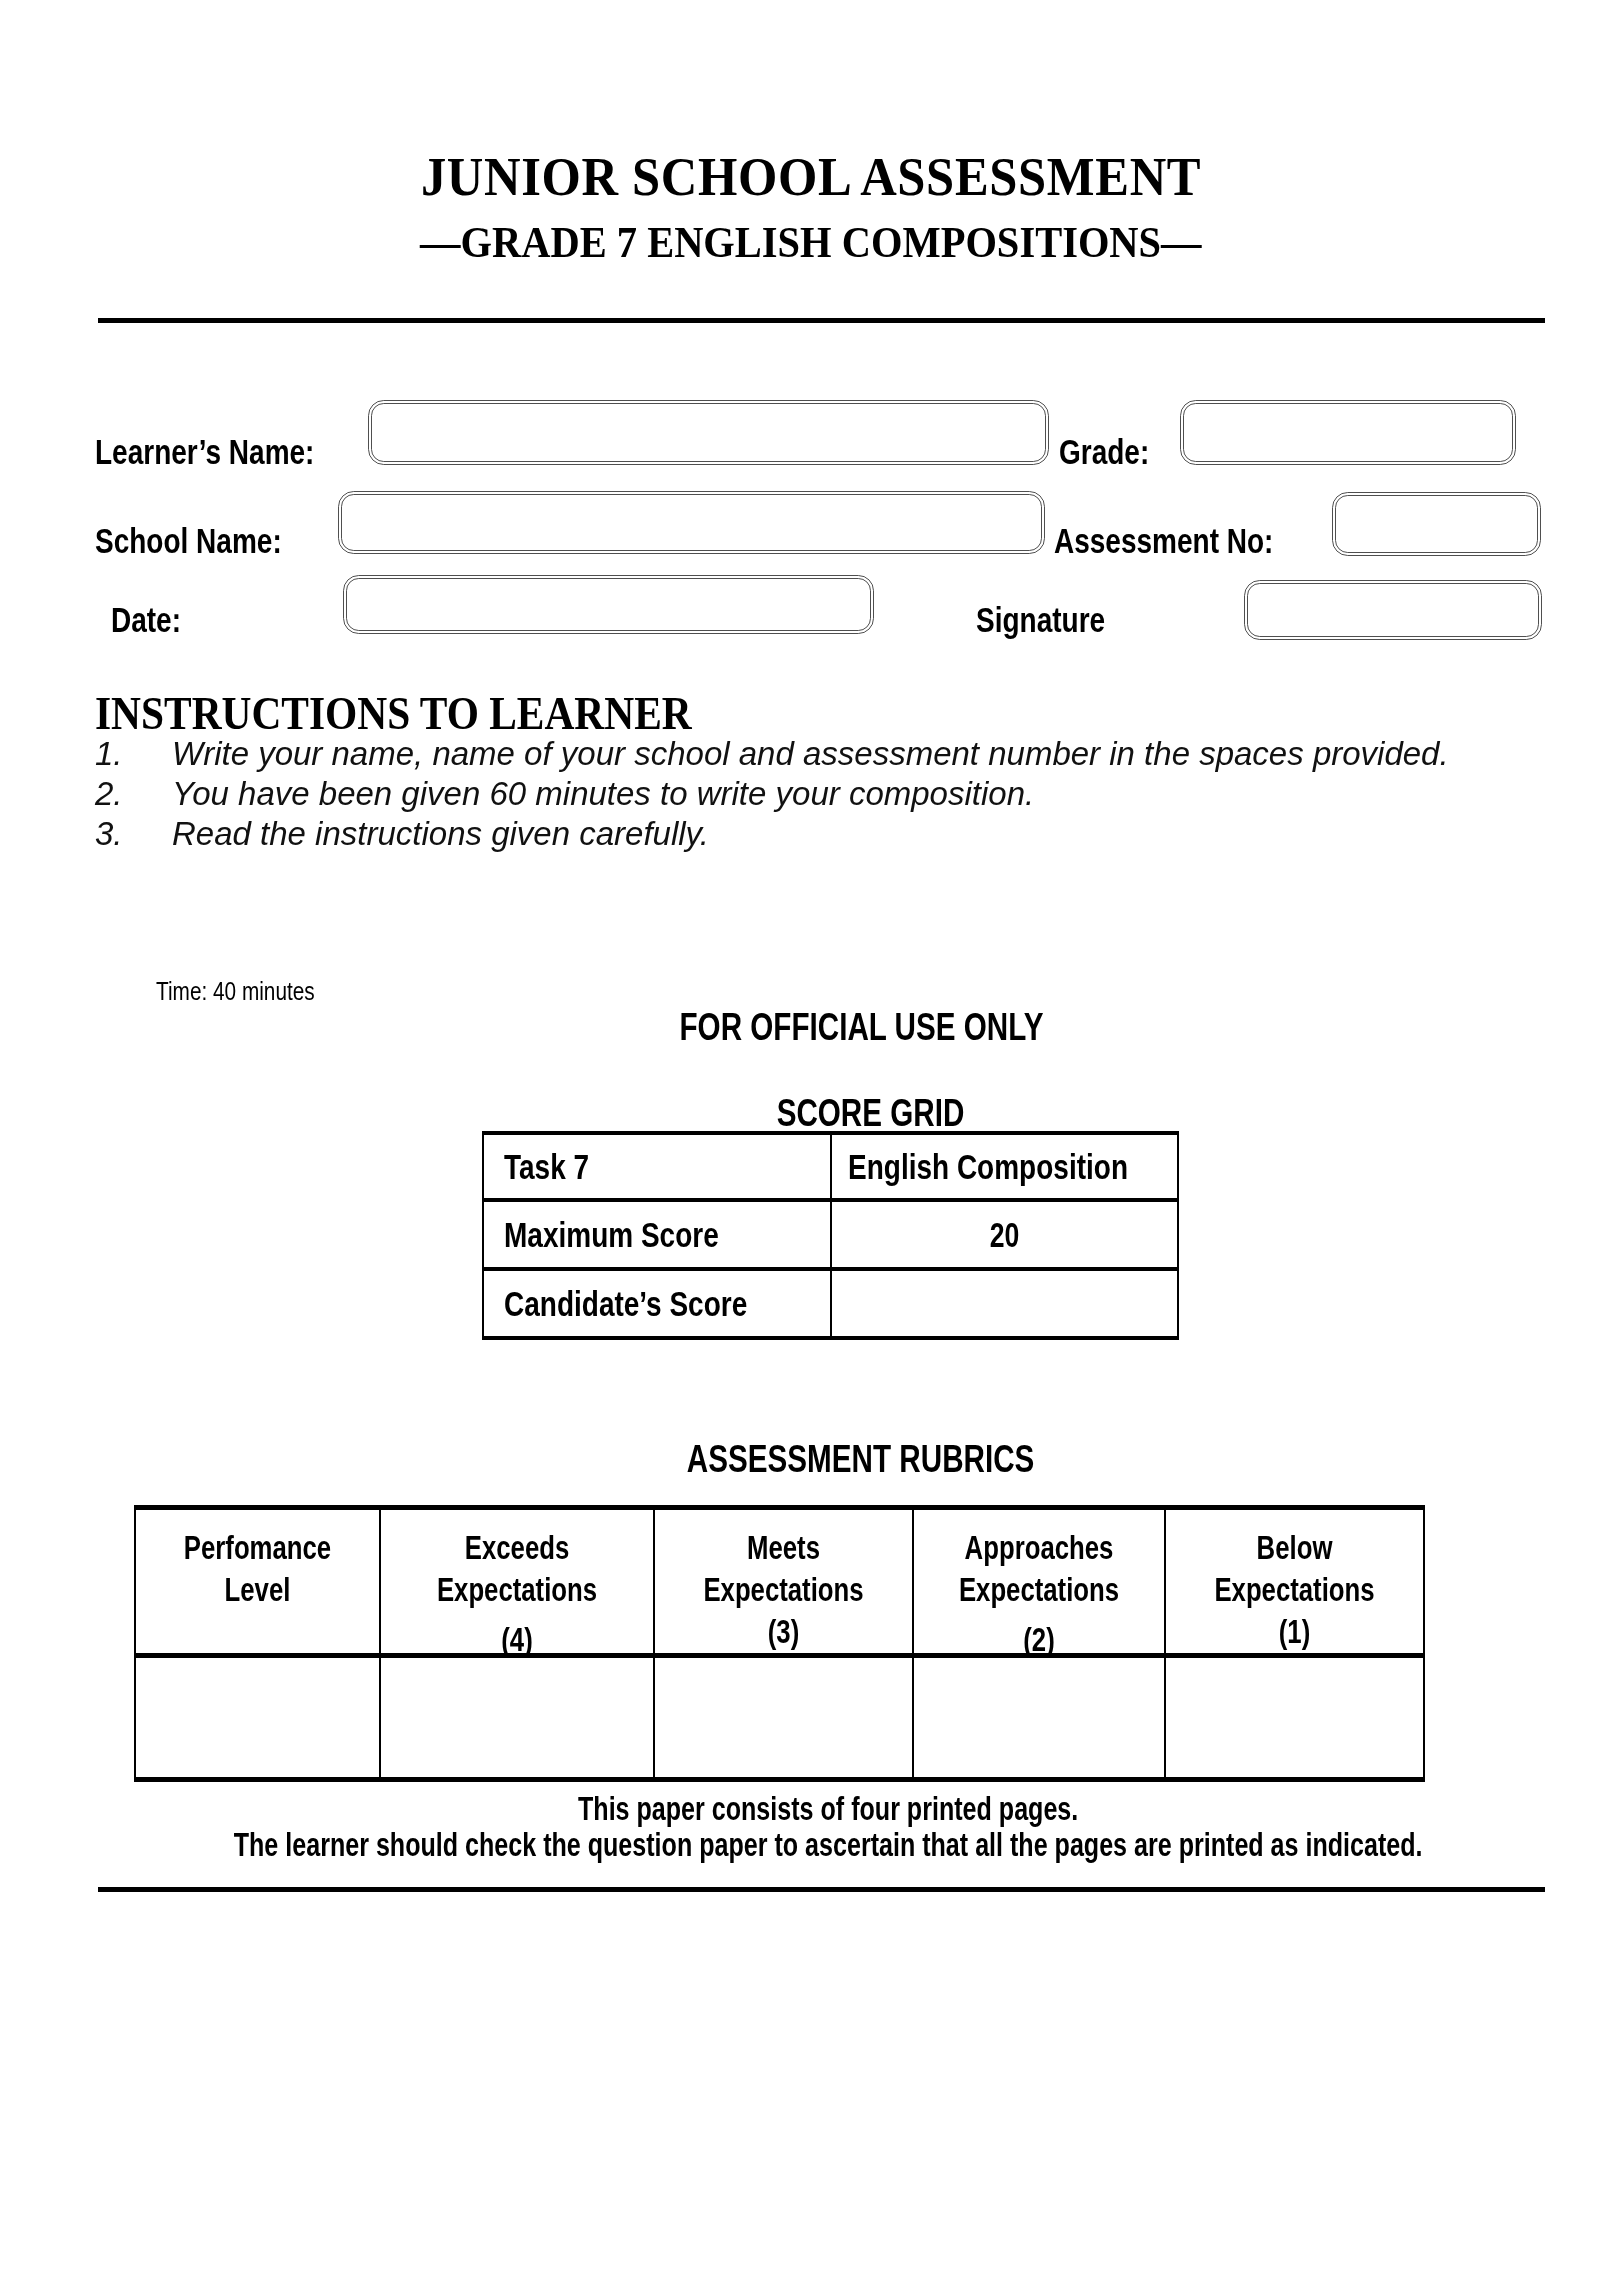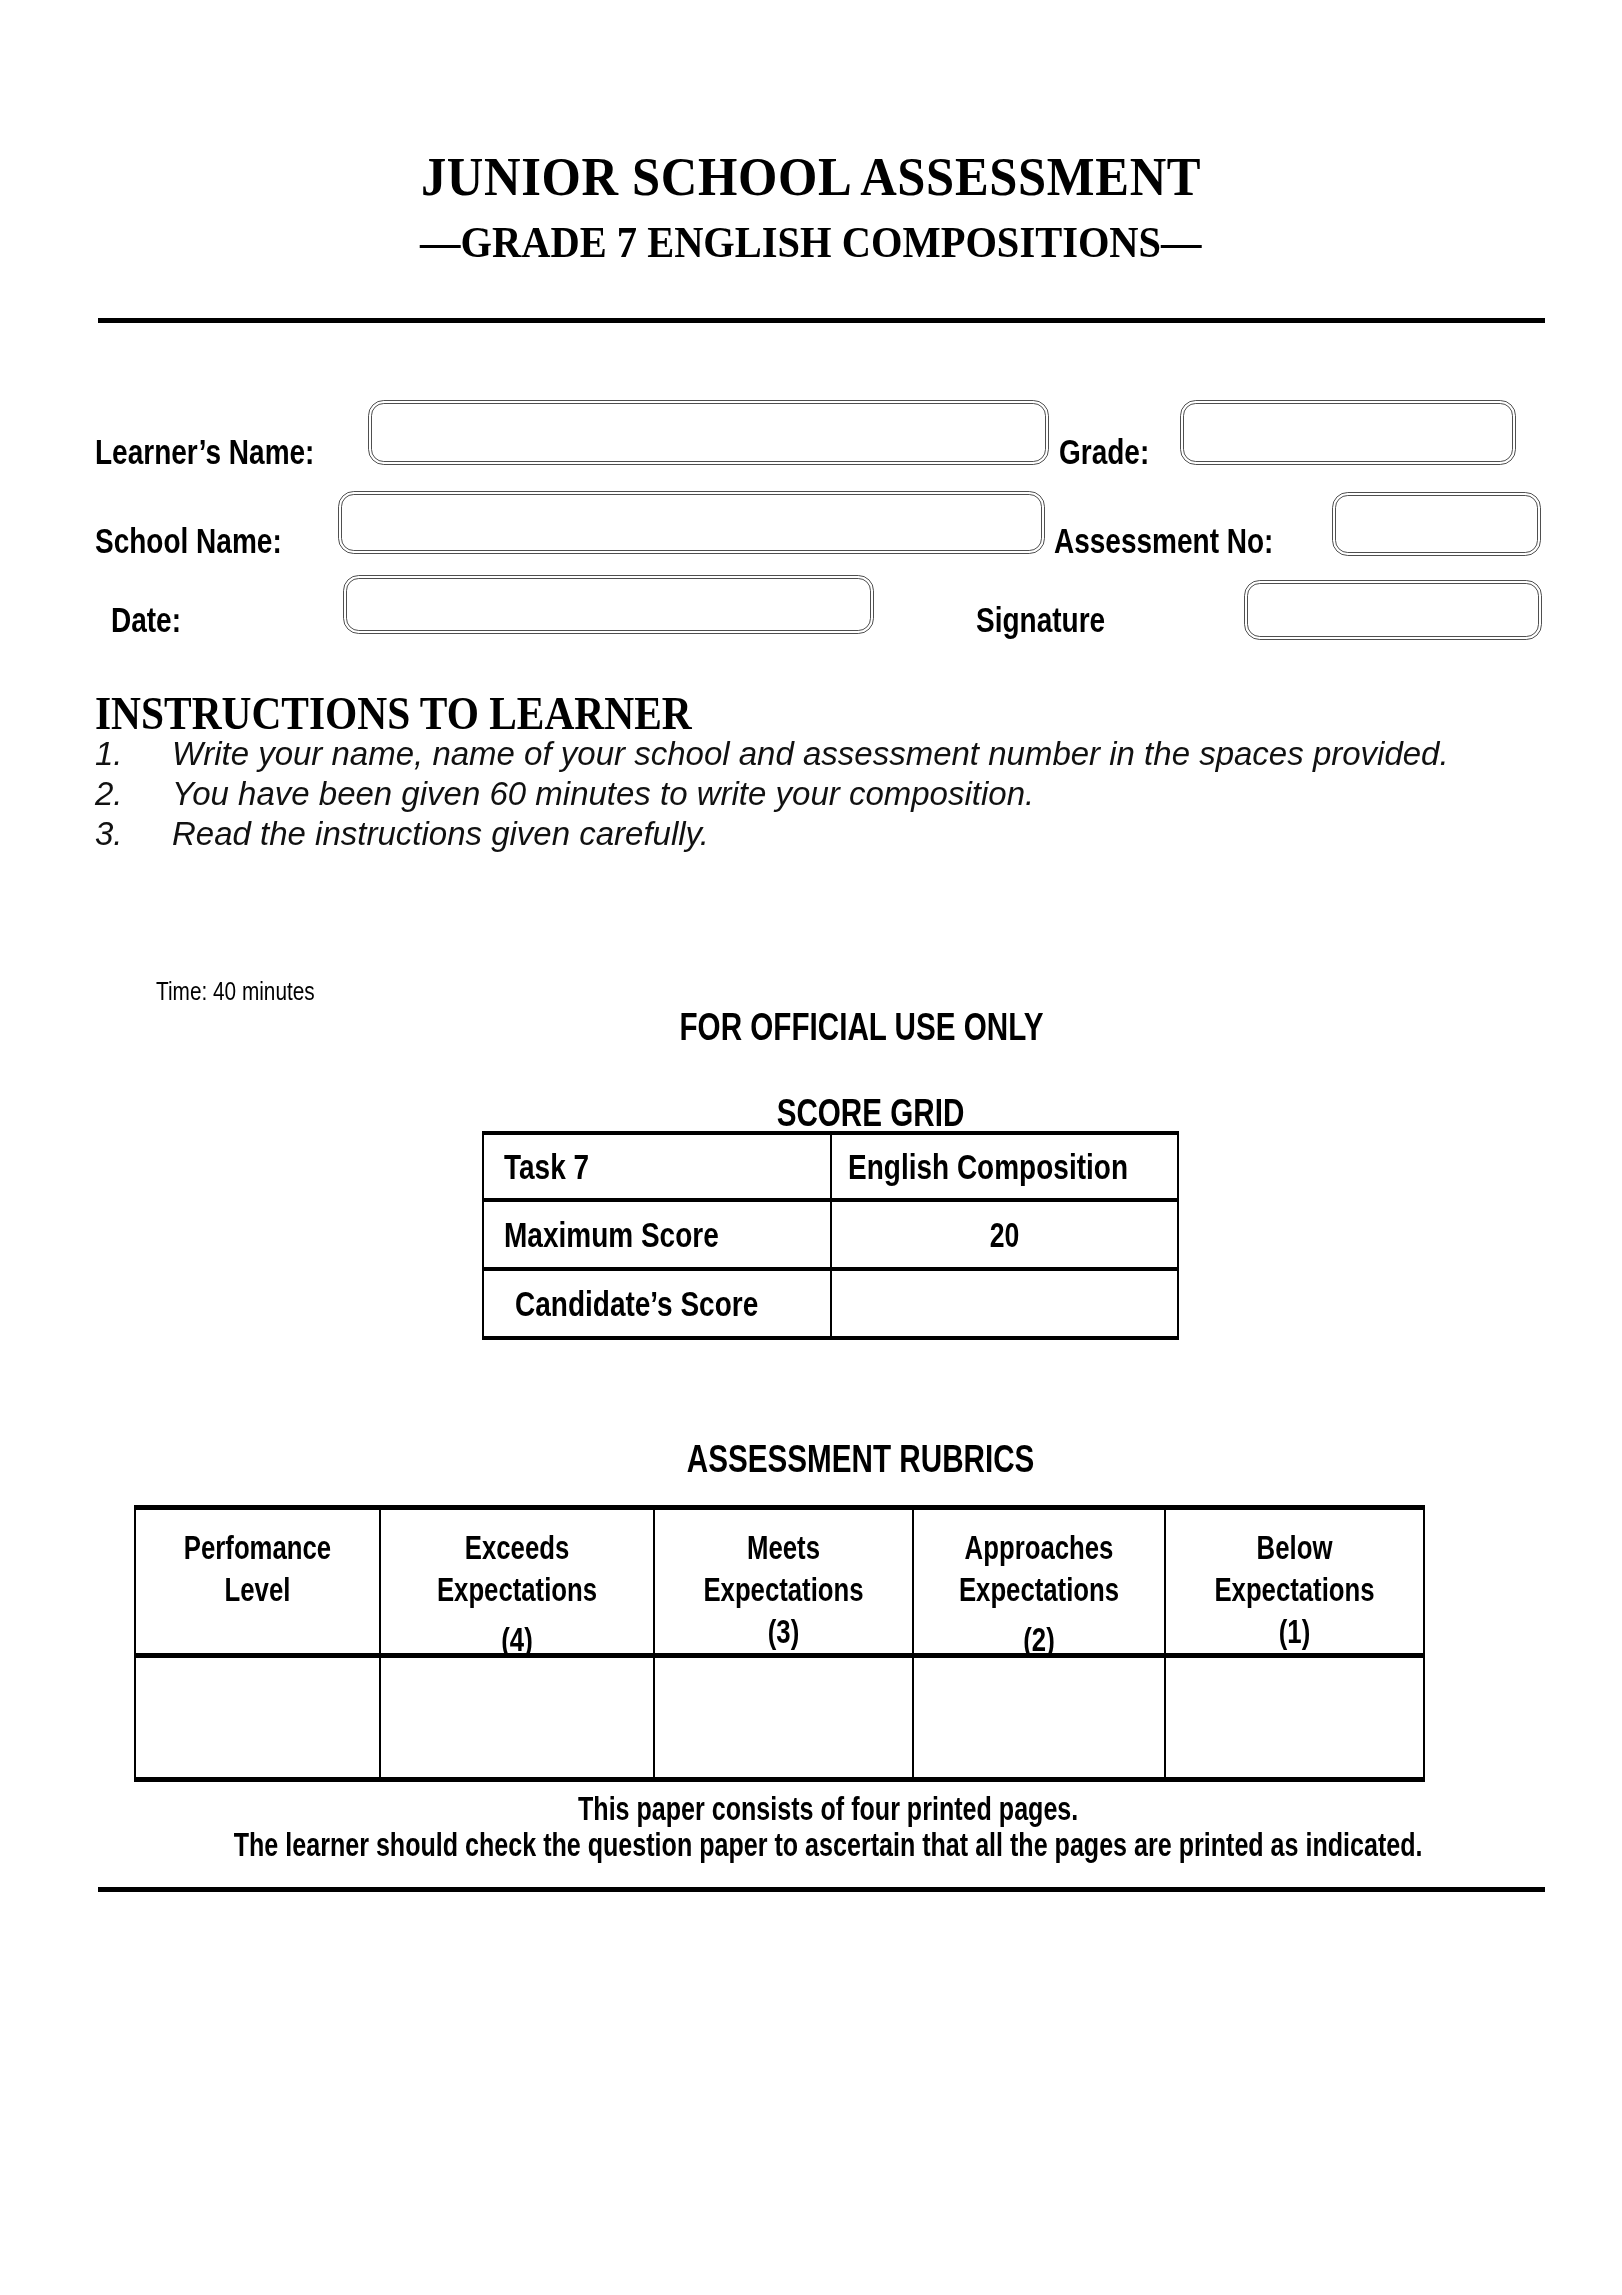--- a/index.html
+++ b/index.html
@@ -38,21 +38,21 @@
   .center-heading { font-size:39px; font-weight:bold; text-align:center; }
 
   table { border-collapse:collapse; table-layout:fixed; }
   .score-table { left:482px; top:1131px; width:696px; font-size:35px; font-weight:bold; }
   .score-table td { border:2.6px solid #000; border-top-width:4.6px; border-bottom-width:4.6px; vertical-align:middle; }
   .score-table td.lbl { width:348px; padding-left:19.6px; }
   .score-table td.val { width:347px; padding-left:15.7px; }
   .score-table td.val.ctr { text-align:center; padding-left:0; }
   .score-table tr.r1 td { height:67px; }
   .score-table tr.r2 td { height:69px; }
-  .score-table tr.r3 td { height:69px;text-align:center; }
+  .score-table tr.r3 td { height:69px; }
 
   .rubrics-table { left:134px; top:1505px; width:1288px; font-size:33px; font-weight:bold; }
   .rubrics-table td { border:2.6px solid #000; vertical-align:top; text-align:center; }
   .rubrics-table tr.hdr td { border-top-width:5.2px; border-bottom-width:5.2px; height:139px; padding-top:17px; }
   .rubrics-table tr.body td { border-bottom-width:5.2px; height:124px; }
   .hline { display:block; line-height:42px; transform:scaleX(0.78); white-space:nowrap; }
   
   .rubrics-table tr.hdr td:nth-child(even) .l3 { transform:scaleX(0.78) translateY(7.9px); }
 
   .footer-note { left:0; width:1656px; text-align:center; font-size:33px; font-weight:bold; }

